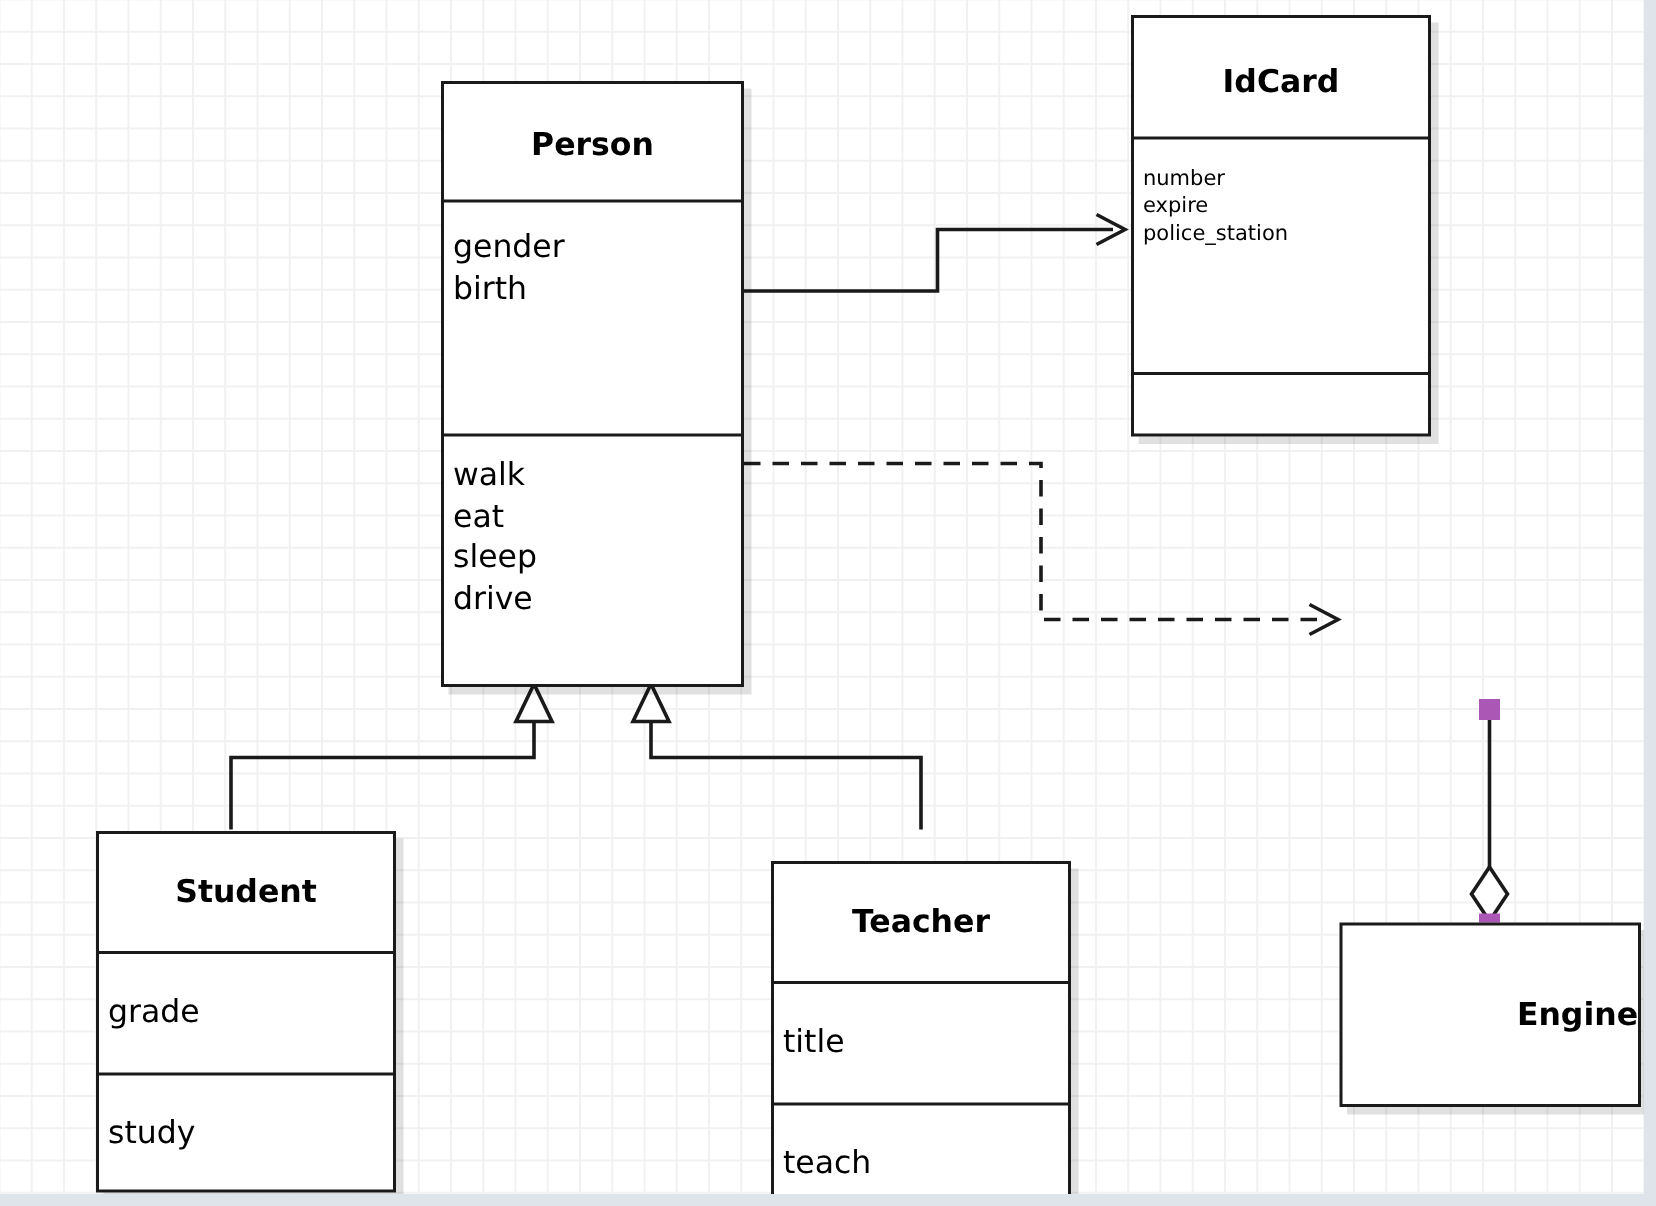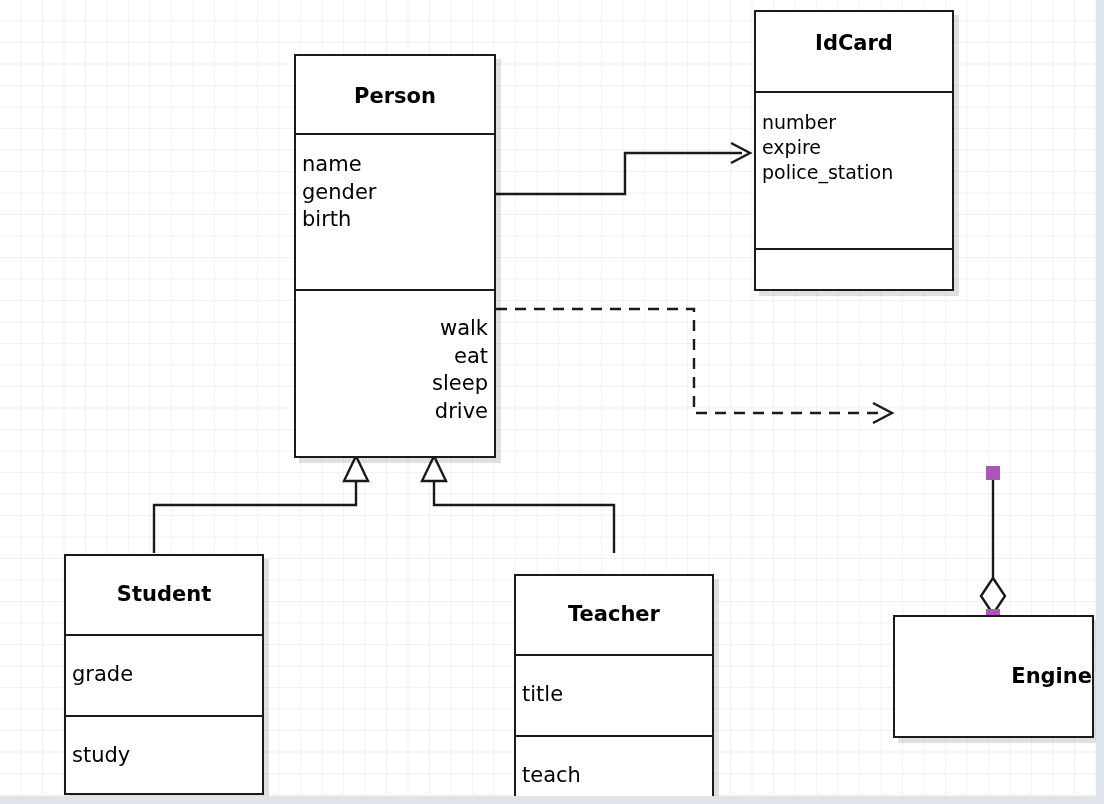--- a/index.html
+++ b/index.html
@@ -67,26 +67,26 @@
   }
   .uml-compartment .row {
     line-height: 1.32;
     white-space: nowrap;
   }
 
   
   #class-person { left: 294px; top: 54px; width: 202px; height: 404px; }
   #class-person .uml-name { font-size: 21px; padding-top: 28px; height: 77px; }
   #class-person .attrs { height: 156px; font-size: 21px; padding-top: 16px; }
-  #class-person .ops   { height: 212px; font-size: 21px; padding-top: 24px; text-align: right; }
+  #class-person .ops   { height: 212px; font-size: 21px; padding-top: 12px; }
 
   
   #class-idcard { left: 754px; top: 10px; width: 200px; height: 281px; }
-  #class-idcard .uml-name { font-size: 21px; padding-top: 19px; height: 79px; }
-  #class-idcard .attrs { height: 157px; font-size: 19px; padding-top: 17px; }
+  #class-idcard .uml-name { font-size: 21px; padding-top: 30px; height: 79px; }
+  #class-idcard .attrs { height: 157px; font-size: 14px; padding-top: 17px; }
   #class-idcard .ops   { height: 43px; }
 
   
   #class-student { left: 54px; top: 554px; width: 200px; height: 241px; margin-left: 10px; }
   #class-student .uml-name { font-size: 21px; padding-top: 26px; height: 78px; }
   #class-student .attrs { height: 81px; font-size: 21px; padding-top: 25px; }
   #class-student .ops   { height: 83px; font-size: 21px; padding-top: 25px; }
 
   
   #class-teacher { left: 514px; top: 554px; width: 200px; height: 241px; margin-top: 20px; }
@@ -171,21 +171,20 @@
       <path class="edge-solid" d="M 993 472 L 993 578"></path>
       <polygon class="diamond-hollow" points="993,578 1005,596 993,614 981,596"></polygon>
       <rect class="handle" x="986" y="466" width="14" height="14" fill="#aa57b5"></rect>
       <rect class="handle" x="986" y="609" width="14" height="14" fill="#aa57b5"></rect>
     </g>
   </svg>
 
   <div class="uml-class" id="class-person">
     <div class="uml-name">Person</div>
     <div class="uml-compartment attrs">
-      <div class="row">name</div>
       <div class="row">gender</div>
       <div class="row">birth</div>
     </div>
     <div class="uml-compartment ops">
       <div class="row">walk</div>
       <div class="row">eat</div>
       <div class="row">sleep</div>
       <div class="row">drive</div>
     </div>
   </div>

